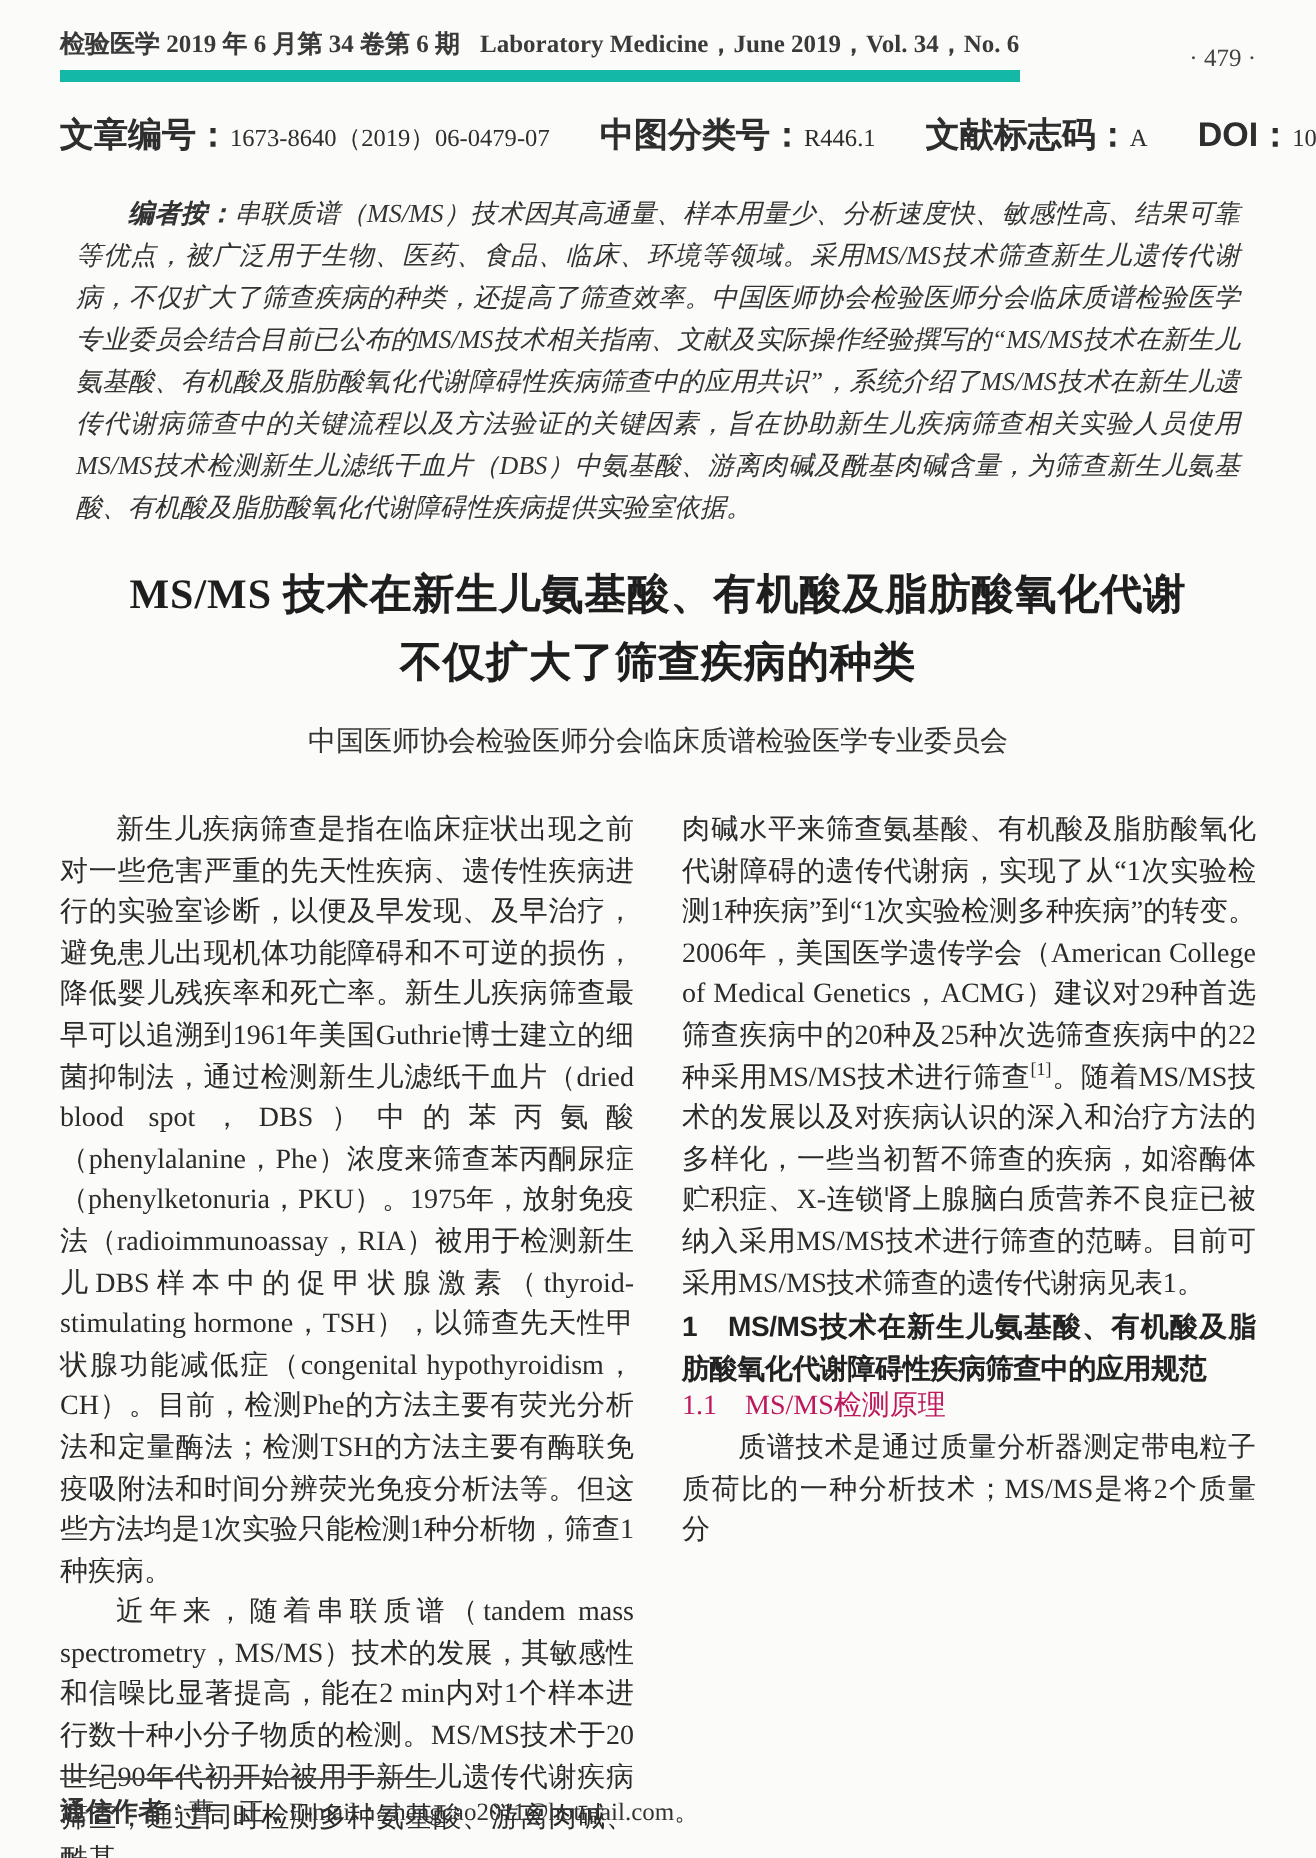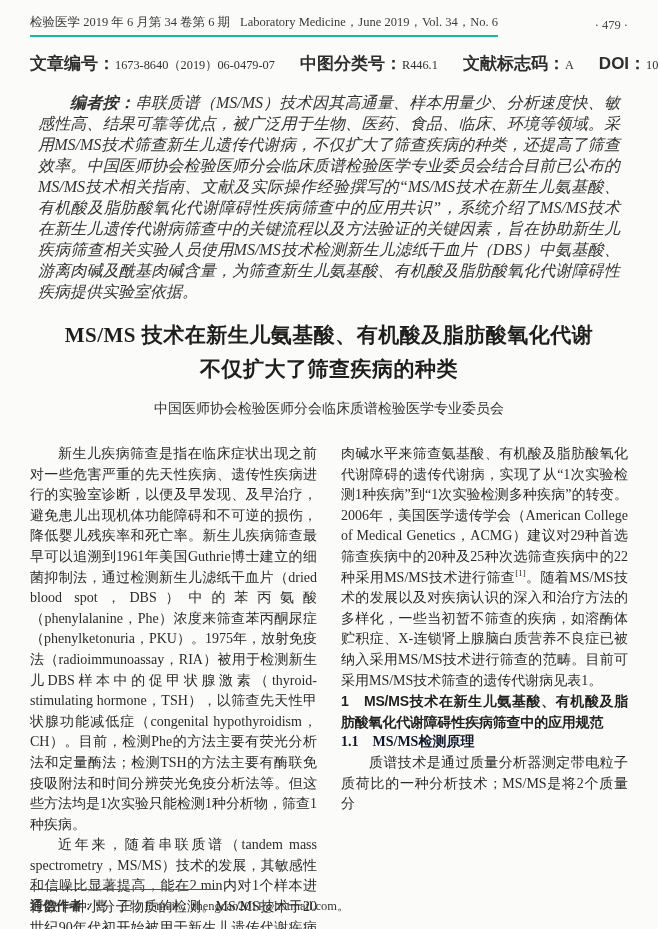--- a/index.html
+++ b/index.html
@@ -16,44 +16,45 @@
     padding:14px 30px 0 30px;
     background:#fbfbf9;
     overflow:hidden;
   }
   
   .header{
     display:flex;justify-content:space-between;align-items:flex-end;
     font-size:12.5px;color:#3a3a3a;
   }
   .header-rule{
-    border-bottom:2px solid #14b8a6;
+    border-bottom:6px solid #14b8a6;
     padding-bottom:4px;
     white-space:nowrap;
+    font-weight:bold;
   }
   .hsp{margin-left:10px;}
   .pagenum{padding-bottom:4px;color:#444;}
   
   .meta{
     margin-top:15px;
     font-size:12.3px;
     white-space:nowrap;
     color:#2e2e2e;
   }
   .meta-item{margin-right:22px;}
   .meta-item:last-child{margin-right:0;}
   .mlabel{
     font-weight:bold;
     font-family:"Liberation Sans","DejaVu Sans",sans-serif;
     font-size:17px;
   }
   
   .ednote{
     margin:17px 8px 0 8px;
-    font-size:16px;
+    font-size:13px;
     line-height:21px;
     text-align:justify;
     text-indent:2em;
     font-style:italic;
     color:#333;
   }
   .ednote b{font-style:italic;}
   
   .title{
     margin:16px 0 0 0;
@@ -94,22 +95,22 @@
     font-weight:bold;
     font-family:"Liberation Sans","DejaVu Sans",sans-serif;
     letter-spacing:-0.2px;
     text-align:justify;
     color:#222;
   }
   .col h3{
     margin:0;
     font-size:14px;
     line-height:20.6px;
-    font-weight:bold;
-    color:#0f172a;
+    font-weight:normal;
+    color:#be185d;
   }
   
   .footnote{
     position:absolute;
     left:30px;bottom:14px;
     width:598px;
     font-size:12.5px;
     color:#333;
   }
   .fn-rule{

